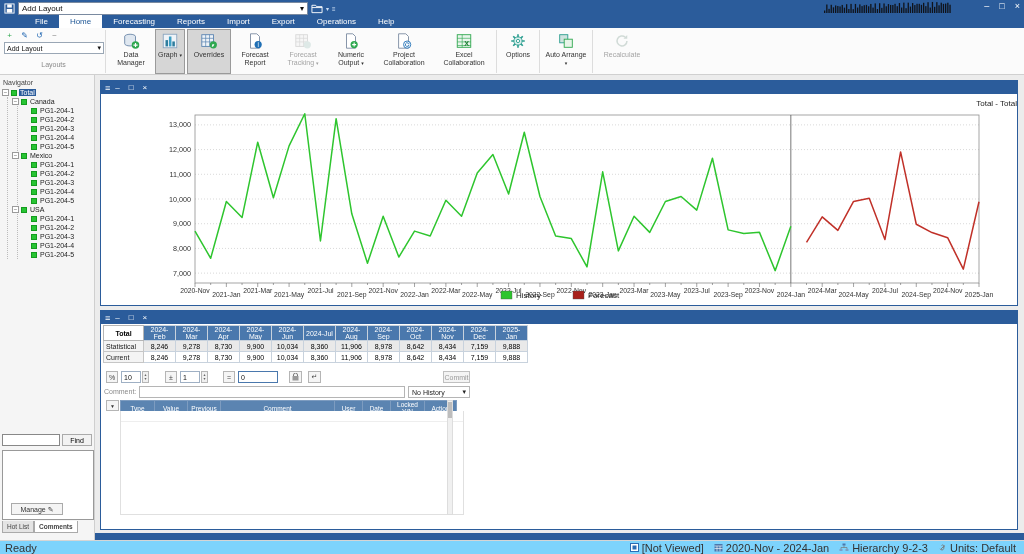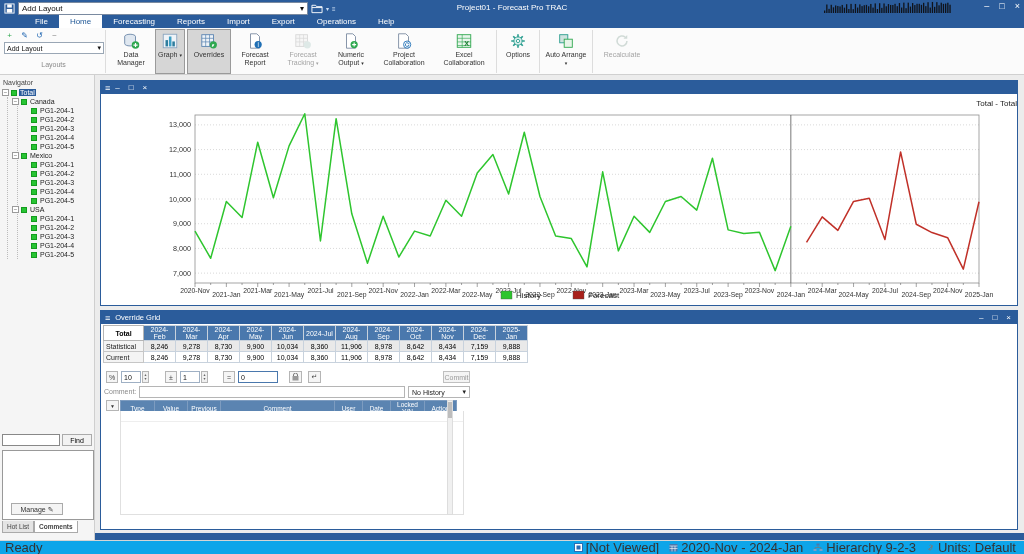--- a/index.html
+++ b/index.html
@@ -101,22 +101,22 @@
   #filter-btn { position:absolute; left:5px; top:76px; width:13px; height:11px; border:1px solid #b5b5b5; background:#f5f5f5;
      font-size:5px; text-align:center; line-height:10px; color:#333; }
   #histtable { position:absolute; left:19px; top:76px; border-collapse:collapse; }
   #histtable td { background:#5b84b1; color:#fff; font-size:6.5px; height:11px; text-align:center; border:1px solid #7d9cc0; }
   #hist-area { position:absolute; left:19px; top:87px; width:344px; height:104px; background:#fff; border:1px solid #e0e0e0; border-top:none; }
   #hist-row1 { height:11px; border-bottom:1px solid #eee; }
   #hist-scroll { position:absolute; left:346px; top:76px; width:6px; height:115px; background:#f0f0f0; border:1px solid #ddd; }
   #hist-thumb { width:4px; height:16px; background:#bdbdbd; margin:1px auto 0 auto; }
 
   
-  #statusbar { position:absolute; left:0; top:540px; width:1024px; height:14px; background:#0ea5e9; border-top:1px solid #d5d5d5;
-     font-size:13px; color:#333; display:flex; align-items:center; }
+  #statusbar { position:absolute; left:0; top:540px; width:1024px; height:14px; background:#7dd3fc; border-top:1px solid #d5d5d5;
+     font-size:11px; color:#333; display:flex; align-items:center; }
   #status-left { padding-left:5px; }
   #status-right { margin-left:auto; display:flex; align-items:center; gap:10px; padding-right:8px; }
   .stitem { display:flex; align-items:center; gap:3px; }
 </style>
 </head>
 <body>
 
 <div id="titlebar">
   <div id="qat">
     <svg width="11" height="11" viewBox="0 0 12 12">
@@ -128,21 +128,20 @@
       <span>Add Layout</span>
         <span>▾</span>
     </div>
     <svg width="12" height="11" viewBox="0 0 13 11">
         <path d="M1 2h4l1 1.5h6V10H1z" fill="none" stroke="#fff"></path>
         <path d="M1 4.5h11" stroke="#fff"></path>
       </svg>
     <span style="color:#cfe0f5;font-size:6px">▾</span>
     <span style="color:#cfe0f5;font-size:6px">≡</span>
   </div>
-  <div id="app-title">Project01 - Forecast Pro TRAC</div>
   <svg id="sparkline" width="130" height="13">
       <rect x="0" y="9.5" width="1.3" height="2.5" fill="#10131a"></rect>
       <rect x="2.2" y="3.498286999354155" width="1.3" height="8.501713000645845" fill="#10131a"></rect>
       <rect x="4.4" y="7.863305111976944" width="1.3" height="4.136694888023056" fill="#10131a"></rect>
       <rect x="6.6000000000000005" y="3.789939492240503" width="1.3" height="8.210060507759497" fill="#10131a"></rect>
       <rect x="8.8" y="6.328423341444213" width="1.3" height="5.671576658555787" fill="#10131a"></rect>
       <rect x="11" y="4.450456634603886" width="1.3" height="7.549543365396114" fill="#10131a"></rect>
       <rect x="13.200000000000001" y="4.990407046852539" width="1.3" height="7.009592953147461" fill="#10131a"></rect>
       <rect x="15.400000000000002" y="5.4291083610605595" width="1.3" height="6.5708916389394405" fill="#10131a"></rect>
       <rect x="17.6" y="3.9312360074127497" width="1.3" height="8.06876399258725" fill="#10131a"></rect>
@@ -596,21 +595,20 @@
         <rect x="400" y="181" width="11" height="8" fill="#2ec52e" stroke="#555" stroke-width="0.4"></rect>
         <text x="415" y="188" font-size="8" fill="#222">History</text>
         <rect x="472" y="181" width="11" height="8" fill="#a8201a" stroke="#555" stroke-width="0.4"></rect>
         <text x="487" y="188" font-size="8" fill="#222">Forecast</text>
       </svg>
   </div>
 
   <div id="gridwin" class="childwin">
     <div class="cw-title">
       <span class="hamb">≡</span>
-      <span class="cw-text">Override Grid</span>
       <span class="cw-ctrl">
         <span>–</span>
         <span>□</span>
         <span>×</span>
       </span>
     </div>
     <div id="ogbody">
       <table id="ovtable">
           <tbody>
             <tr>

